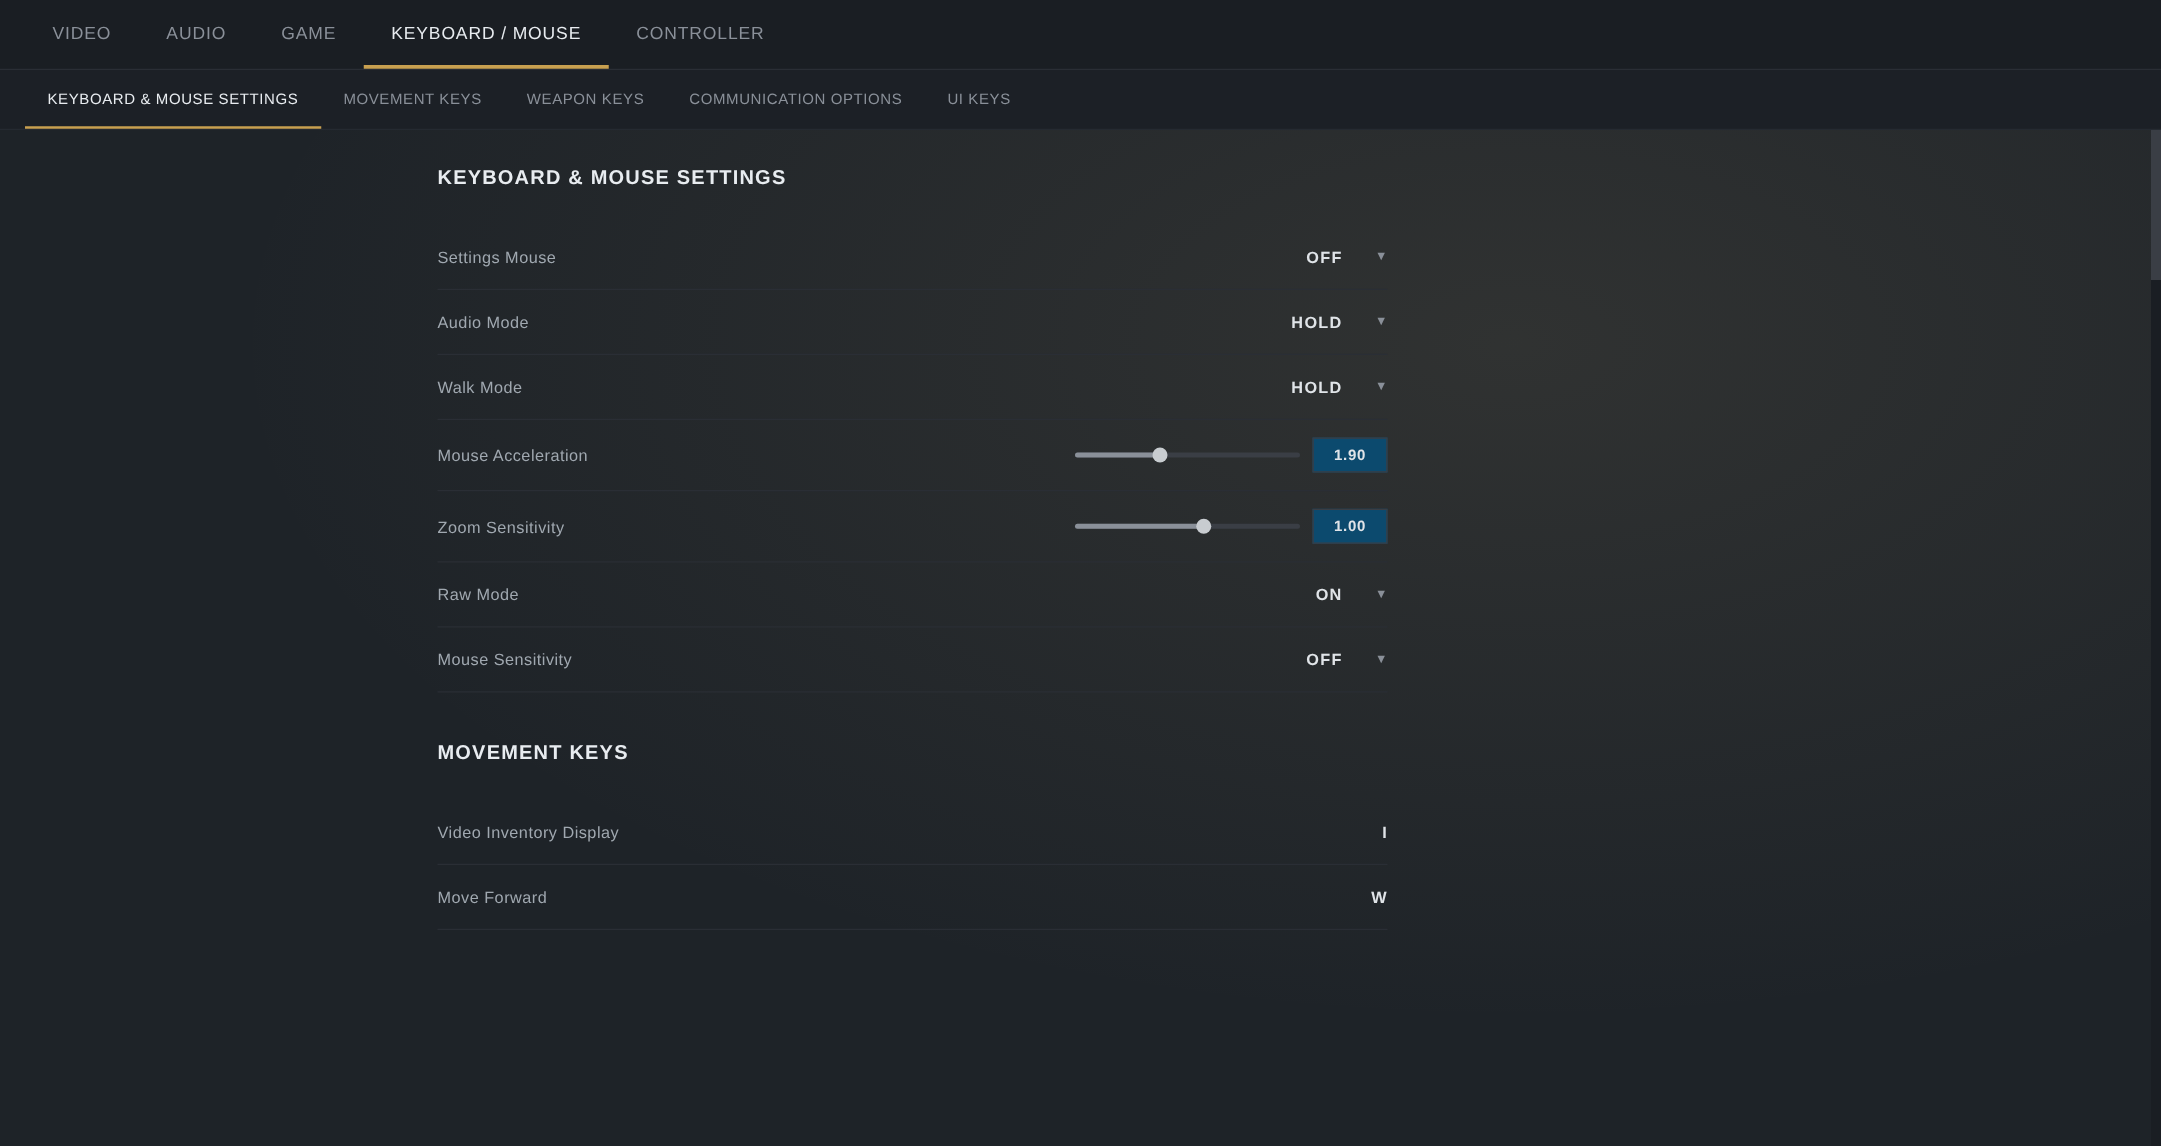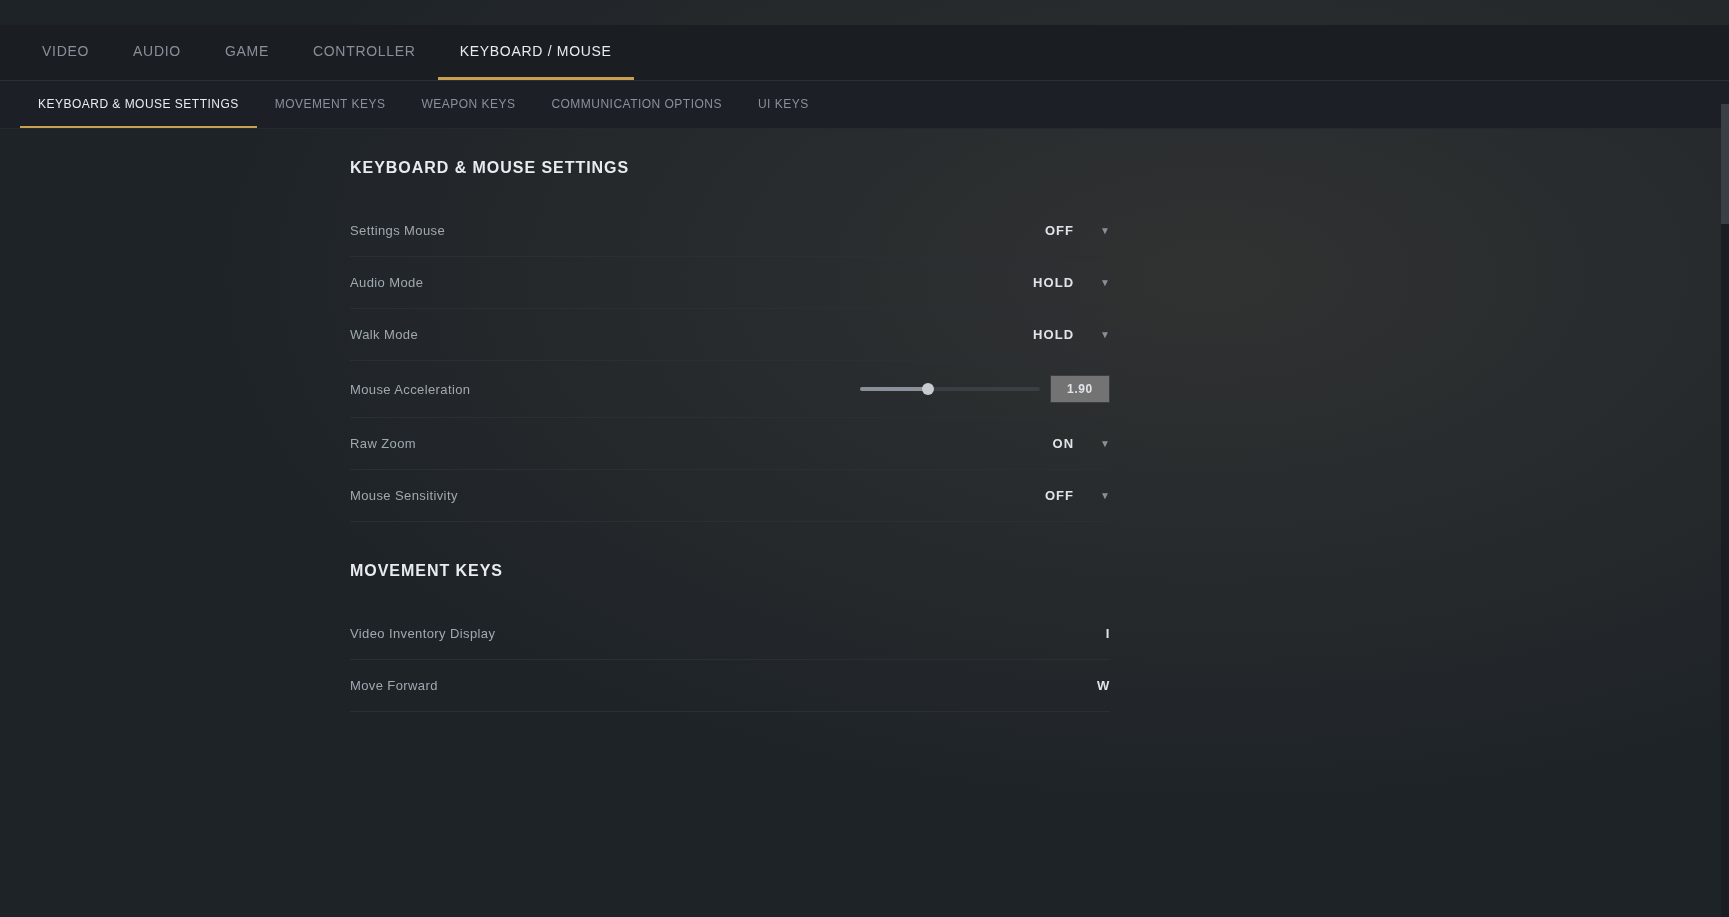--- a/index.html
+++ b/index.html
@@ -27,21 +27,20 @@
     
     .top-nav {
       display: flex;
       align-items: flex-start;
       height: 56px;
       background-color: #1a1e23;
       border-bottom: 1px solid #2a2e35;
       padding: 0 20px;
       position: relative;
       z-index: 10;
-      margin-top: 25px;
     }
 
     .top-nav-item {
       height: 100%;
       display: flex;
       align-items: center;
       padding: 0 22px;
       font-size: 14px;
       font-weight: 500;
       color: #8a9099;
@@ -225,21 +224,21 @@
       border-radius: 50%;
       position: absolute;
       top: 50%;
       transform: translateY(-50%);
       cursor: pointer;
     }
 
     .slider-input {
       width: 60px;
       height: 28px;
-      background-color: #737373;
+      background-color: #0c4a6e;
       border: 1px solid #3a3e45;
       color: #e0e4e8;
       font-size: 12px;
       font-weight: 600;
       text-align: center;
       letter-spacing: 0.05em;
       padding: 0 5px;
     }
 
     
@@ -252,22 +251,22 @@
       text-align: right;
     }
   </style>
 </head>
 <body>
 
 <nav class="top-nav">
   <div class="top-nav-item">Video</div>
   <div class="top-nav-item">Audio</div>
   <div class="top-nav-item">Game</div>
+  <div class="top-nav-item active">Keyboard / Mouse</div>
   <div class="top-nav-item">Controller</div>
-  <div class="top-nav-item active">Keyboard / Mouse</div>
 </nav>
 
 <nav class="sub-nav">
   <div class="sub-nav-item active">Keyboard &amp; Mouse Settings</div>
   <div class="sub-nav-item">Movement Keys</div>
   <div class="sub-nav-item">Weapon Keys</div>
   <div class="sub-nav-item">Communication Options</div>
   <div class="sub-nav-item">UI Keys</div>
 </nav>
 
@@ -305,23 +304,33 @@
         <span class="setting-label">Mouse Acceleration</span>
         <div class="setting-control slider-container">
           <div class="slider-track">
             <div class="slider-fill" style="width: 38%;"></div>
             <div class="slider-thumb" style="left: calc(38% - 6px);"></div>
           </div>
           <input class="slider-input" type="text" value="1.90" readonly="" style="">
         </div>
       </div>
 
-
-      <div class="setting-row">
-        <span class="setting-label">Raw Zoom</span>
+      <div class="setting-row">
+        <span class="setting-label">Zoom Sensitivity</span>
+        <div class="setting-control slider-container">
+          <div class="slider-track">
+            <div class="slider-fill" style="width: 57%;"></div>
+            <div class="slider-thumb" style="left: calc(57% - 6px);"></div>
+          </div>
+          <input class="slider-input" type="text" value="1.00" readonly="" style="">
+        </div>
+      </div>
+
+      <div class="setting-row">
+        <span class="setting-label">Raw Mode</span>
         <div class="setting-control dropdown">
           <span class="dropdown-value">ON</span>
           <span class="dropdown-arrow">▼</span>
         </div>
       </div>
 
       <div class="setting-row">
         <span class="setting-label">Mouse Sensitivity</span>
         <div class="setting-control dropdown">
           <span class="dropdown-value">OFF</span>

